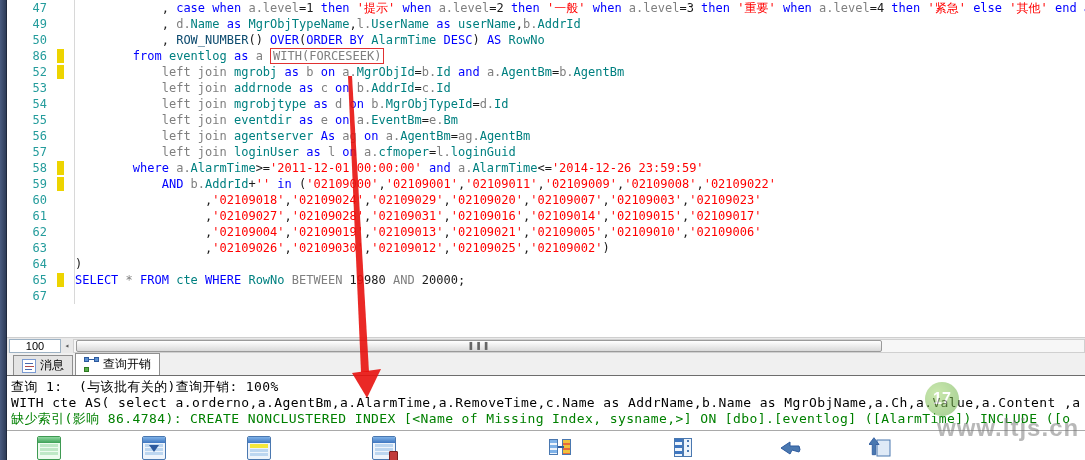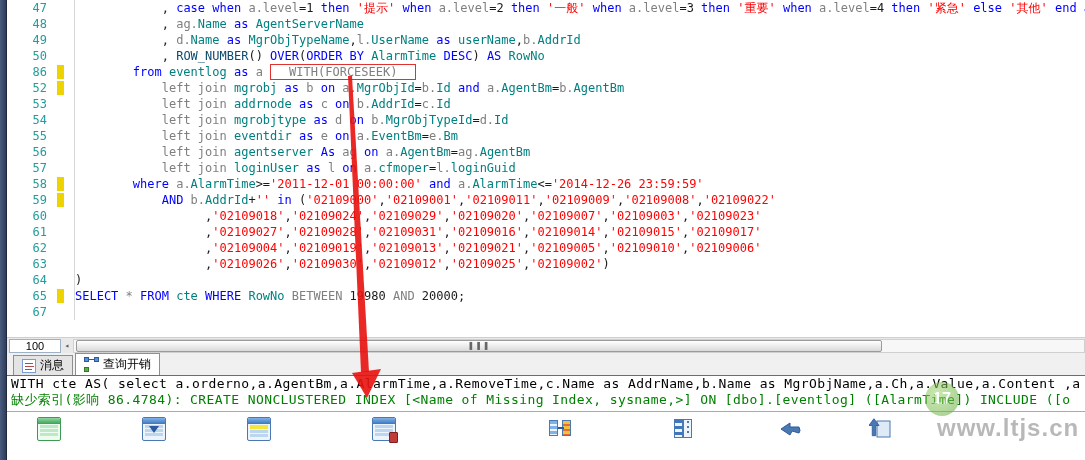--- a/index.html
+++ b/index.html
@@ -18,21 +18,21 @@
   .mk { width:7px; height:14px; margin-top:1px; flex:0 0 auto; }
   .mk.on { background:#EDD400; }
   .gut-sep { width:11px; border-right:1px solid #d8d8d8; flex:0 0 auto; }
   .code { padding-left:0; color:#000; }
   .c-kw { color:#0000ff; }
   .c-id { color:#7f7f7f; }
   .c-tn { color:#008080; }
   .c-str { color:#ff0000; }
   .c-fn { color:#0c4a6e; }
   .c-pl { color:#1a1a1a; }
-  .c-boxed { color:#7f7f7f; border:1px solid #e03131; padding:0 18px; }
+  .c-boxed { color:#7f7f7f; border:1px solid #e03131; padding:0 2px; }
 
   
   .hscroll-row { position:absolute; left:7px; top:337px; width:1078px; height:16px; background:#e9e9e9; border-top:1px solid #cfcfcf; display:flex; align-items:center; }
   .zoom-combo { width:52px; height:14px; background:#fff; border:1px solid #9db2c4; margin-left:2px;
     font-family:"Liberation Sans",sans-serif; font-size:11px; display:flex; align-items:center; padding:0 18px; color:#000;flex-direction:column; }
   .zoom-combo .lbl { flex:1; }
   .zoom-combo .dd { font-size:8px; color:#444; }
   .scroll-left-btn { width:12px; height:14px; font-size:8px; color:#555; display:flex; align-items:center; justify-content:center; }
   .htrack { position:relative; flex:1; height:14px; background:#f7f7f7; border:1px solid #d0d0d0; }
   .hthumb { position:absolute; left:2px; top:0px; width:806px; height:12px;
@@ -103,21 +103,20 @@
 </head>
 <body>
 
 <div id="stage">
 
   <div class="dockstrip"></div>
 
   <div class="editor">
     <div id="code-lines">
         <div class="row"><div class="ln">47</div><div class="mk"></div><div class="gut-sep"></div><div class="code">            <span class="c-pl">, </span><span class="c-kw">case when </span><span class="c-id">a.</span><span class="c-id">level</span><span class="c-pl">=</span><span class="c-pl">1</span><span class="c-kw"> then </span><span class="c-str">'提示'</span><span class="c-kw"> when </span><span class="c-id">a.</span><span class="c-id">level</span><span class="c-pl">=</span><span class="c-pl">2</span><span class="c-kw"> then </span><span class="c-str">'一般'</span><span class="c-kw"> when </span><span class="c-id">a.</span><span class="c-id">level</span><span class="c-pl">=</span><span class="c-pl">3</span><span class="c-kw"> then </span><span class="c-str">'重要'</span><span class="c-kw"> when </span><span class="c-id">a.</span><span class="c-id">level</span><span class="c-pl">=</span><span class="c-pl">4</span><span class="c-kw"> then </span><span class="c-str">'紧急'</span><span class="c-kw"> else </span><span class="c-str">'其他'</span><span class="c-kw"> end as</span></div></div>
-        <div class="row"><div class="ln">48</div><div class="mk"></div><div class="gut-sep"></div><div class="code">            <span class="c-pl">, </span><span class="c-id">ag.</span><span class="c-tn">Name</span><span class="c-kw"> as </span><span class="c-tn">AgentServerName</span></div></div>
         <div class="row"><div class="ln">49</div><div class="mk"></div><div class="gut-sep"></div><div class="code">            <span class="c-pl">, </span><span class="c-id">d.</span><span class="c-tn">Name</span><span class="c-kw"> as </span><span class="c-tn">MgrObjTypeName</span><span class="c-pl">,</span><span class="c-id">l.</span><span class="c-tn">UserName</span><span class="c-kw"> as </span><span class="c-tn">userName</span><span class="c-pl">,</span><span class="c-id">b.</span><span class="c-tn">AddrId</span></div></div>
         <div class="row"><div class="ln">50</div><div class="mk"></div><div class="gut-sep"></div><div class="code">            <span class="c-pl">, </span><span class="c-fn">ROW_NUMBER</span><span class="c-pl">() </span><span class="c-kw">OVER</span><span class="c-pl">(</span><span class="c-kw">ORDER BY </span><span class="c-tn">AlarmTime</span><span class="c-kw"> DESC</span><span class="c-pl">) </span><span class="c-kw">AS </span><span class="c-tn">RowNo</span></div></div>
         <div class="row"><div class="ln">86</div><div class="mk on"></div><div class="gut-sep"></div><div class="code">        <span class="c-kw">from </span><span class="c-tn">eventlog</span><span class="c-kw"> as </span><span class="c-id">a</span><span class="c-pl"> </span><span class="c-boxed">WITH(FORCESEEK)</span></div></div>
         <div class="row"><div class="ln">52</div><div class="mk on"></div><div class="gut-sep"></div><div class="code">            <span class="c-id">left join </span><span class="c-tn">mgrobj</span><span class="c-kw"> as </span><span class="c-id">b</span><span class="c-kw"> on </span><span class="c-id">a.</span><span class="c-tn">MgrObjId</span><span class="c-pl">=</span><span class="c-id">b.</span><span class="c-tn">Id</span><span class="c-kw"> and </span><span class="c-id">a.</span><span class="c-tn">AgentBm</span><span class="c-pl">=</span><span class="c-id">b.</span><span class="c-tn">AgentBm</span></div></div>
         <div class="row"><div class="ln">53</div><div class="mk"></div><div class="gut-sep"></div><div class="code">            <span class="c-id">left join </span><span class="c-tn">addrnode</span><span class="c-kw"> as </span><span class="c-id">c</span><span class="c-kw"> on </span><span class="c-id">b.</span><span class="c-tn">AddrId</span><span class="c-pl">=</span><span class="c-id">c.</span><span class="c-tn">Id</span></div></div>
         <div class="row"><div class="ln">54</div><div class="mk"></div><div class="gut-sep"></div><div class="code">            <span class="c-id">left join </span><span class="c-tn">mgrobjtype</span><span class="c-kw"> as </span><span class="c-id">d</span><span class="c-kw"> on </span><span class="c-id">b.</span><span class="c-tn">MgrObjTypeId</span><span class="c-pl">=</span><span class="c-id">d.</span><span class="c-tn">Id</span></div></div>
         <div class="row"><div class="ln">55</div><div class="mk"></div><div class="gut-sep"></div><div class="code">            <span class="c-id">left join </span><span class="c-tn">eventdir</span><span class="c-kw"> as </span><span class="c-id">e</span><span class="c-kw"> on </span><span class="c-id">a.</span><span class="c-tn">EventBm</span><span class="c-pl">=</span><span class="c-id">e.</span><span class="c-tn">Bm</span></div></div>
         <div class="row"><div class="ln">56</div><div class="mk"></div><div class="gut-sep"></div><div class="code">            <span class="c-id">left join </span><span class="c-tn">agentserver</span><span class="c-kw"> As </span><span class="c-id">ag</span><span class="c-kw"> on </span><span class="c-id">a.</span><span class="c-tn">AgentBm</span><span class="c-pl">=</span><span class="c-id">ag.</span><span class="c-tn">AgentBm</span></div></div>
         <div class="row"><div class="ln">57</div><div class="mk"></div><div class="gut-sep"></div><div class="code">            <span class="c-id">left join </span><span class="c-tn">loginUser</span><span class="c-kw"> as </span><span class="c-id">l</span><span class="c-kw"> on </span><span class="c-id">a.</span><span class="c-tn">cfmoper</span><span class="c-pl">=</span><span class="c-id">l.</span><span class="c-tn">loginGuid</span></div></div>
         <div class="row"><div class="ln">58</div><div class="mk on"></div><div class="gut-sep"></div><div class="code">        <span class="c-kw">where </span><span class="c-id">a.</span><span class="c-tn">AlarmTime</span><span class="c-pl">&gt;=</span><span class="c-str">'2011-12-01 00:00:00'</span><span class="c-kw"> and </span><span class="c-id">a.</span><span class="c-tn">AlarmTime</span><span class="c-pl">&lt;=</span><span class="c-str">'2014-12-26 23:59:59'</span></div></div>
@@ -159,20 +158,21 @@
         <b class="b1"></b>
           <b class="b2"></b>
           <b class="b3"></b>
           <span class="ar"></span>
       </span>
       <span>查询开销</span>
     </div>
   </div>
 
   <div class="msg-panel">
+    <div class="msg-line l1">查询 1:  (与该批有关的)查询开销: 100%</div>
     <div class="msg-line">WITH cte AS( select a.orderno,a.AgentBm,a.AlarmTime,a.RemoveTime,c.Name as AddrName,b.Name as MgrObjName,a.Ch,a.Value,a.Content ,a</div>
     <div class="msg-line green">缺少索引(影响 86.4784): CREATE NONCLUSTERED INDEX [&lt;Name of Missing Index, sysname,&gt;] ON [dbo].[eventlog] ([AlarmTime]) INCLUDE ([o</div>
     <div class="msg-sep"></div>
     <div class="plan-strip" id="plan-strip">
         <div class="op-icon " style="left: 30px;">
           <div class="tbl green">
             <div class="hd"></div>
             <div class="rw"></div>
             <div class="rw"></div>
             <div class="rw"></div>

